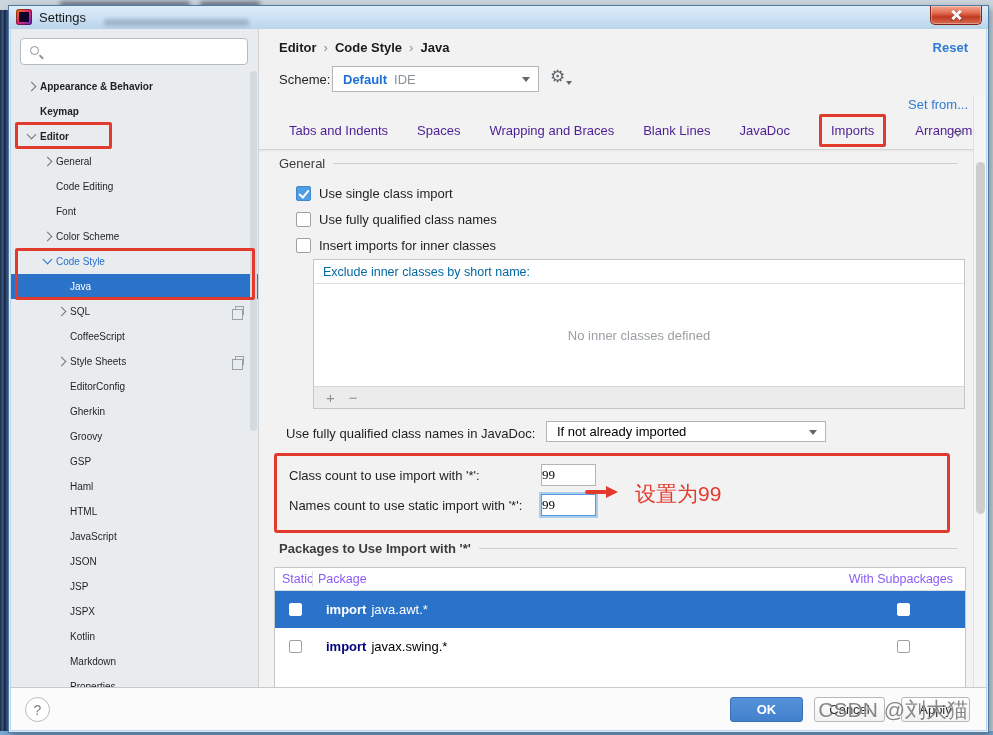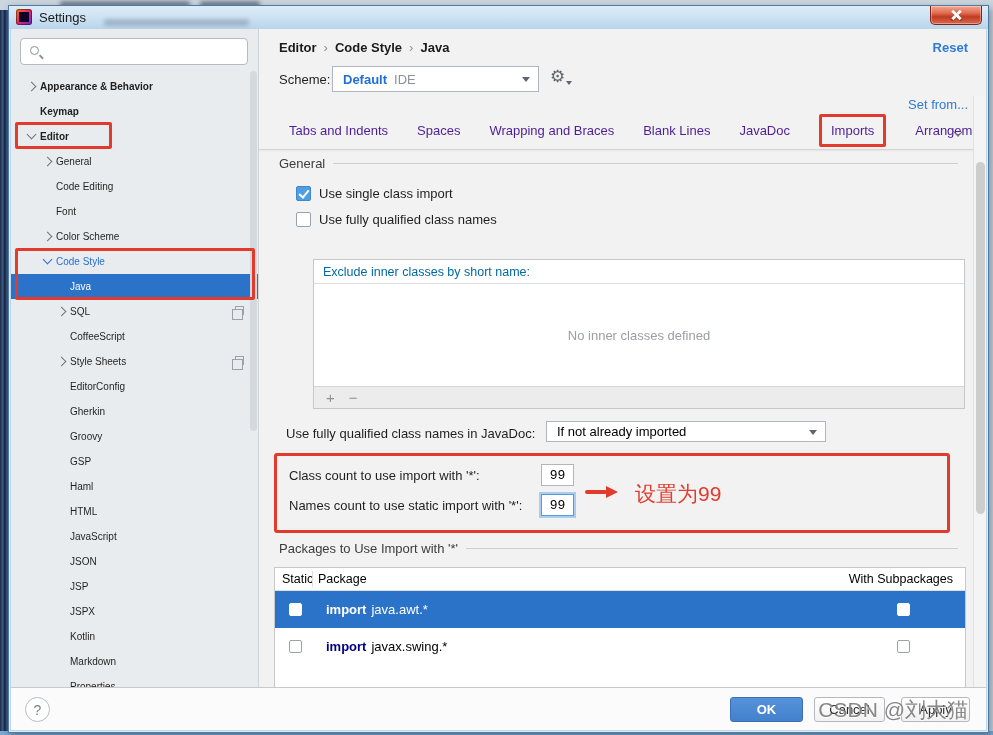--- a/index.html
+++ b/index.html
@@ -104,31 +104,31 @@
   .exclude-body { height:102px; display:flex; align-items:center; justify-content:center; font-size:13px; color:#9aa0a5; }
   .panel-toolbar { height:22px; background:#ececec; border-top:1px solid #d7d7d7; display:flex; align-items:center; gap:14px;
                    padding:0 12px; font-size:15px; color:#8a9298; }
   .tool-btn { cursor:pointer; line-height:1; }
 
   .jdoc-label { position:absolute; left:27px; top:397px; font-size:13px; color:#1f1f1f; }
   .jdoc-combo { left:287px; top:392px; width:280px; height:21px; }
 
   .counts-box { position:absolute; left:15px; top:424px; width:676px; height:80px; border:3px solid #e23b2e; border-radius:3px; }
   .count-label { position:absolute; left:12px; font-size:13px; color:#1f1f1f; }
-  .count-input { position:absolute; left:264px; width:33px; height:22px; border:1px solid #b0b6bb; text-align:center;
-                 font-size:13px; font-family:Liberation Mono, monospace; background:#fff; }
+  .count-input { position:absolute; left:264px; width:55px; height:22px; border:1px solid #b0b6bb; 
+                 font-size:13px; font-family:Liberation Serif, serif; background:#fff; }
   .count-input.focused { border:1px solid #5a9ad8; outline:2px solid #a8cdef; }
   .red-arrow { position:absolute; left:308px; top:30px; width:34px; height:12px; }
   .red-arrow::before { content:""; position:absolute; left:0; top:4px; width:22px; height:4px; background:#e23b2e; border-radius:2px; }
   .red-arrow::after { content:""; position:absolute; left:21px; top:0; width:0; height:0;
                       border-top:6px solid transparent; border-bottom:6px solid transparent; border-left:12px solid #e23b2e; }
   .count-annotation { position:absolute; left:358px; top:24px; font-size:21px; color:#e23b2e; }
 
   .pkg-table { position:absolute; left:15px; top:538px; width:692px; height:124px; border:1px solid #c4c8cb; background:#fff; }
-  .pkg-head { position:relative; height:23px; border-bottom:1px solid #dcdfe1; font-size:12.5px; color:#000000;
+  .pkg-head { position:relative; height:23px; border-bottom:1px solid #dcdfe1; font-size:12.5px; color:#8b5cf6;
               display:flex; align-items:center; }
   .pkg-head .h-static { padding-left:7px; width:30px; }
   .pkg-head .v-sep { position:absolute; left:37px; top:3px; bottom:3px; width:1px; background:#dcdfe1; }
   .pkg-head .h-package { padding-left:13px; }
   .pkg-head .h-sub { position:absolute; right:12px; }
   .pkg-row { position:relative; height:37px; display:flex; align-items:center; font-size:13px; color:#000; }
   .pkg-row .cbox { width:13px; height:13px; margin-left:14px; flex:0 0 13px; }
   .pkg-row .imp { font-weight:bold; color:#000080; margin-left:24px; }
   .pkg-row .pkg { margin-left:5px; }
   .pkg-row .sub-cb { position:absolute; right:55px; margin:0; }
@@ -328,20 +328,24 @@
         </div>
 
         <div class="cb-row" style="top:154px;">
           <span class="cbox on"></span>
           <span>Use single class import</span>
         </div>
         <div class="cb-row" style="top:180px;">
           <span class="cbox"></span>
           <span>Use fully qualified class names</span>
         </div>
+        <div class="cb-row" style="top:206px;">
+          <span class="cbox"></span>
+          <span>Insert imports for inner classes</span>
+        </div>
 
         <div class="exclude-panel">
           <div class="exclude-head">Exclude inner classes by short name:</div>
           <div class="exclude-body">No inner classes defined</div>
           <div class="panel-toolbar">
             <span class="tool-btn">+</span>
             <span class="tool-btn">−</span>
           </div>
         </div>
 
@@ -353,21 +357,21 @@
 
         <div class="counts-box">
           <div class="count-label" style="top:12px;">Class count to use import with '*':</div>
           <input class="count-input" style="top: 8px;" value="99">
           <div class="count-label" style="top:42px;">Names count to use static import with '*':</div>
           <input class="count-input focused" style="top: 38px;" value="99">
           <div class="red-arrow"></div>
           <div class="count-annotation">设置为99</div>
         </div>
 
-        <div class="section-head" style="top:512px;">
+        <div class="section-head" style="top:512px;font-weight:bold;">
           <span>Packages to Use Import with '*'</span>
             <span class="line"></span>
         </div>
 
         <div class="pkg-table">
           <div class="pkg-head">
             <span class="h-static">Static</span>
             <span class="v-sep"></span>
             <span class="h-package">Package</span>
             <span class="h-sub">With Subpackages</span>

